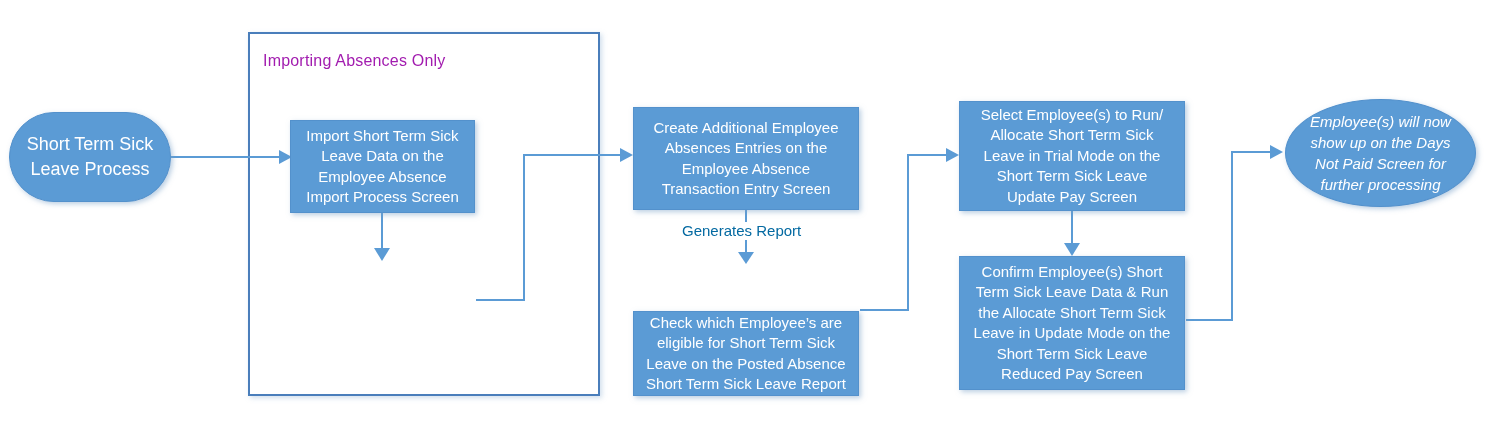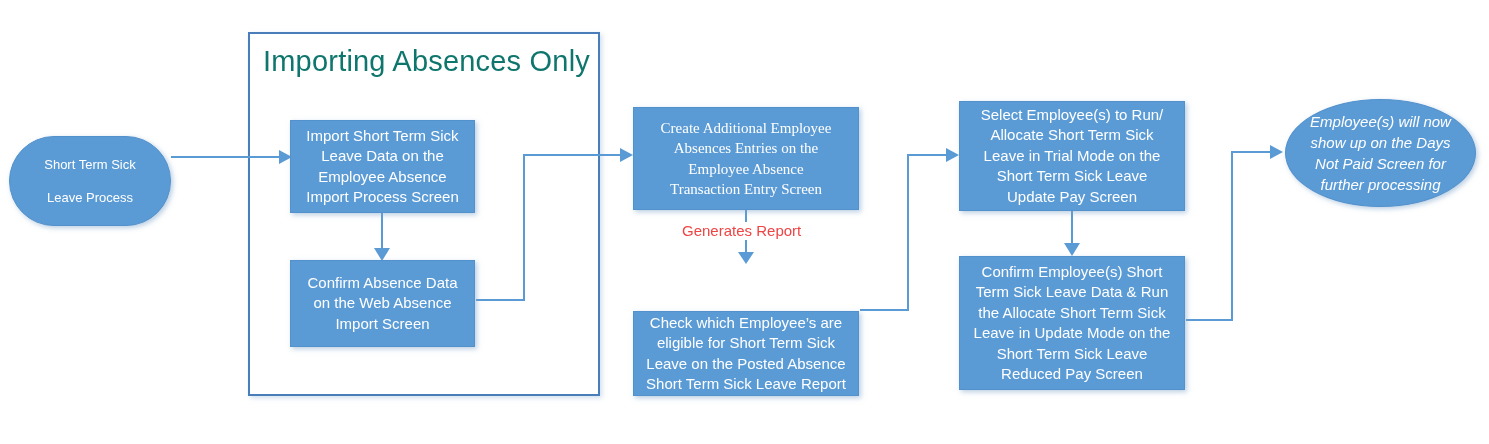--- a/index.html
+++ b/index.html
@@ -19,22 +19,22 @@
   }
   .group-box {
     position: absolute;
     background: #ffffff;
     border: 2px solid #4A7EBB;
     box-sizing: border-box;
     box-shadow: 2px 2px 5px rgba(120, 160, 200, 0.35);
   }
   .group-title {
     position: absolute;
-    color: #0f766e;
-    font-size: 29px;
+    color: #a21caf;
+    font-size: 16px;
     line-height: 30px;
     letter-spacing: 0.2px;
     white-space: nowrap;
   }
   .node {
     position: absolute;
     background: #5B9BD5;
     color: #ffffff;
     display: flex;
     align-items: center;
@@ -42,37 +42,36 @@
     text-align: center;
     box-sizing: border-box;
     font-size: 15px;
     line-height: 20.5px;
     padding: 2px 4px;
     box-shadow: 2px 2px 5px rgba(120, 160, 200, 0.5);
     border: 1px solid #5391cc;
   }
   .node.pill {
     border-radius: 46px;
-    font-size: 13px;
-    line-height: 33px;
-    margin-top: 24px;
+    font-size: 18px;
+    line-height: 25px;
   }
   .node.oval {
     border-radius: 50%;
     font-size: 15px;
     line-height: 21px;
   }
   .node-text {
     display: block;
     width: 100%;
     white-space: pre-line;
   }
   .edge-label {
     position: absolute;
-    color: #ef4444;
+    color: #0369a1;
     font-size: 15px;
     line-height: 18px;
     white-space: nowrap;
   }
   svg.connectors {
     position: absolute;
     left: 0;
     top: 0;
     width: 1489px;
     height: 444px;
@@ -140,27 +139,22 @@
 Leave Process</span>
   </div>
 
   <div class="node" style="left:290px; top:120px; width:185px; height:93px;">
     <span class="node-text">Import Short Term Sick
 Leave Data on the
 Employee Absence
 Import Process Screen</span>
   </div>
 
-  <div class="node" style="left:290px; top:260px; width:185px; height:87px;">
-    <span class="node-text">Confirm Absence Data
-on the Web Absence
-Import Screen</span>
-  </div>
 
-  <div class="node" style="left:633px; top:107px; width:226px; height:103px;font-family:Liberation Serif, serif;">
+  <div class="node" style="left:633px; top:107px; width:226px; height:103px;">
     <span class="node-text">Create Additional Employee
 Absences Entries on the
 Employee Absence
 Transaction Entry Screen</span>
   </div>
 
   <div class="edge-label" style="left:682px; top:222px;">Generates Report</div>
 
   <div class="node" style="left:633px; top:263px; width:226px; height:85px;margin-top:48px;">
     <span class="node-text">Check which Employee’s are

